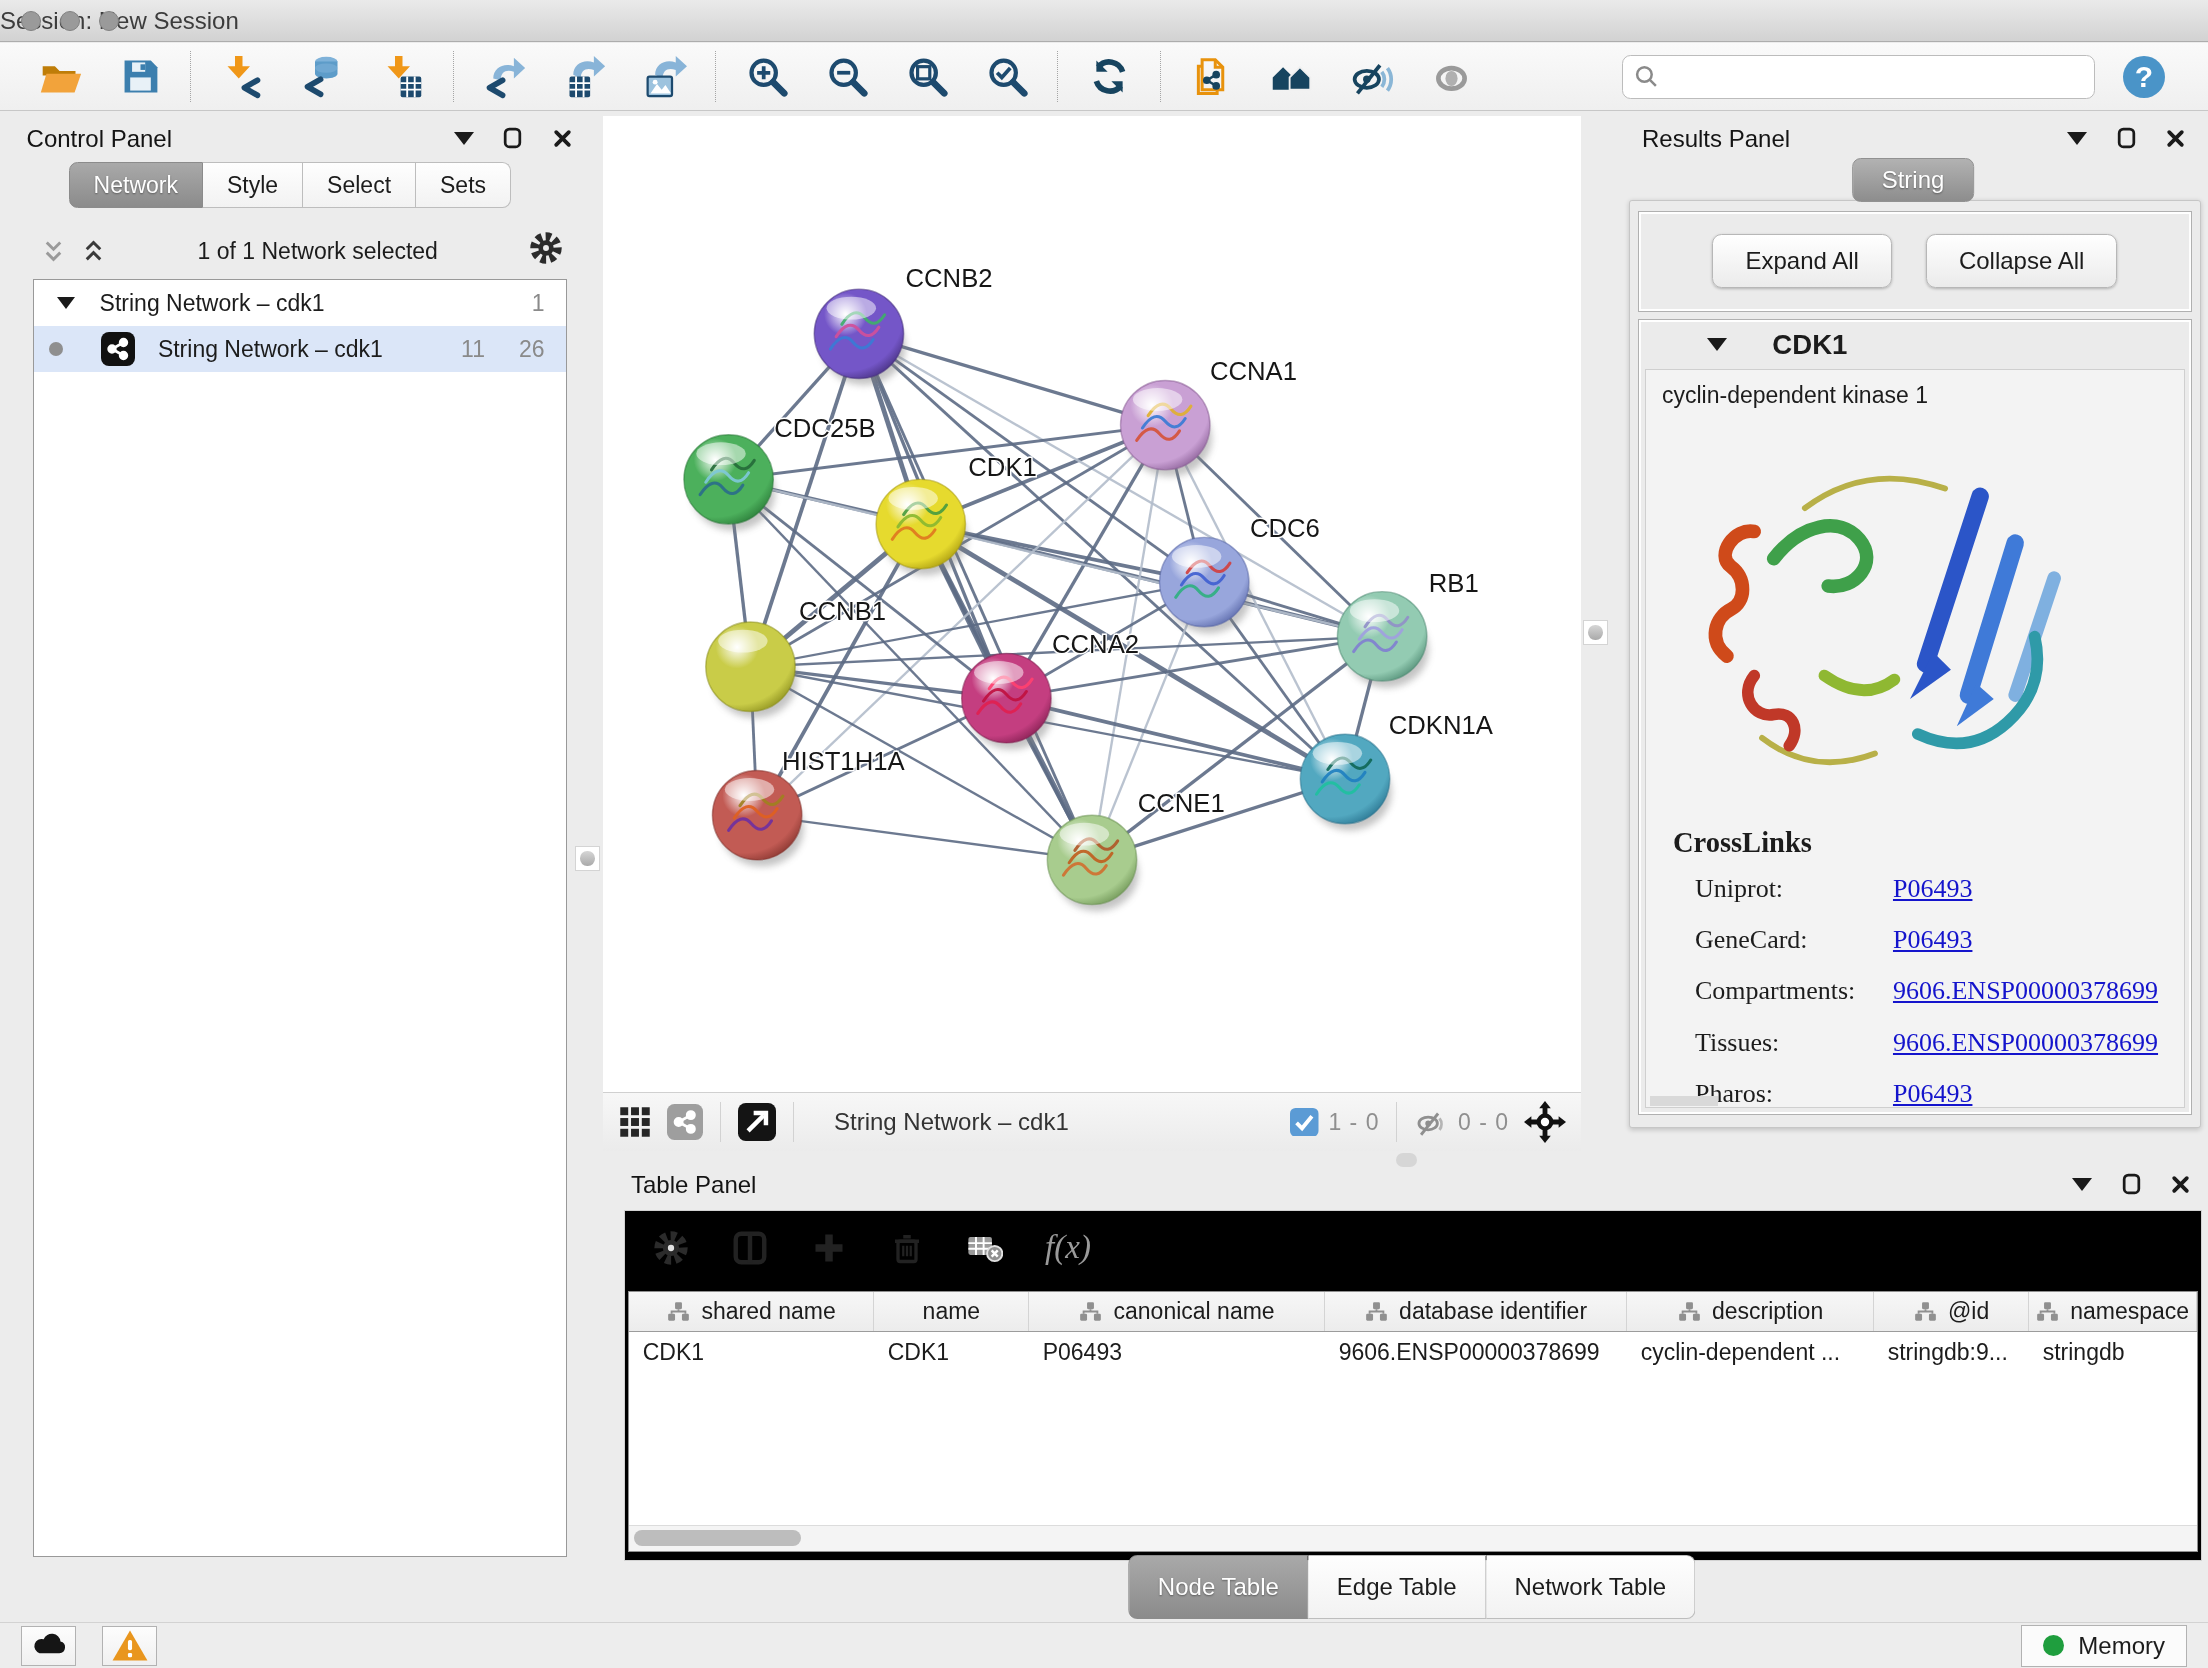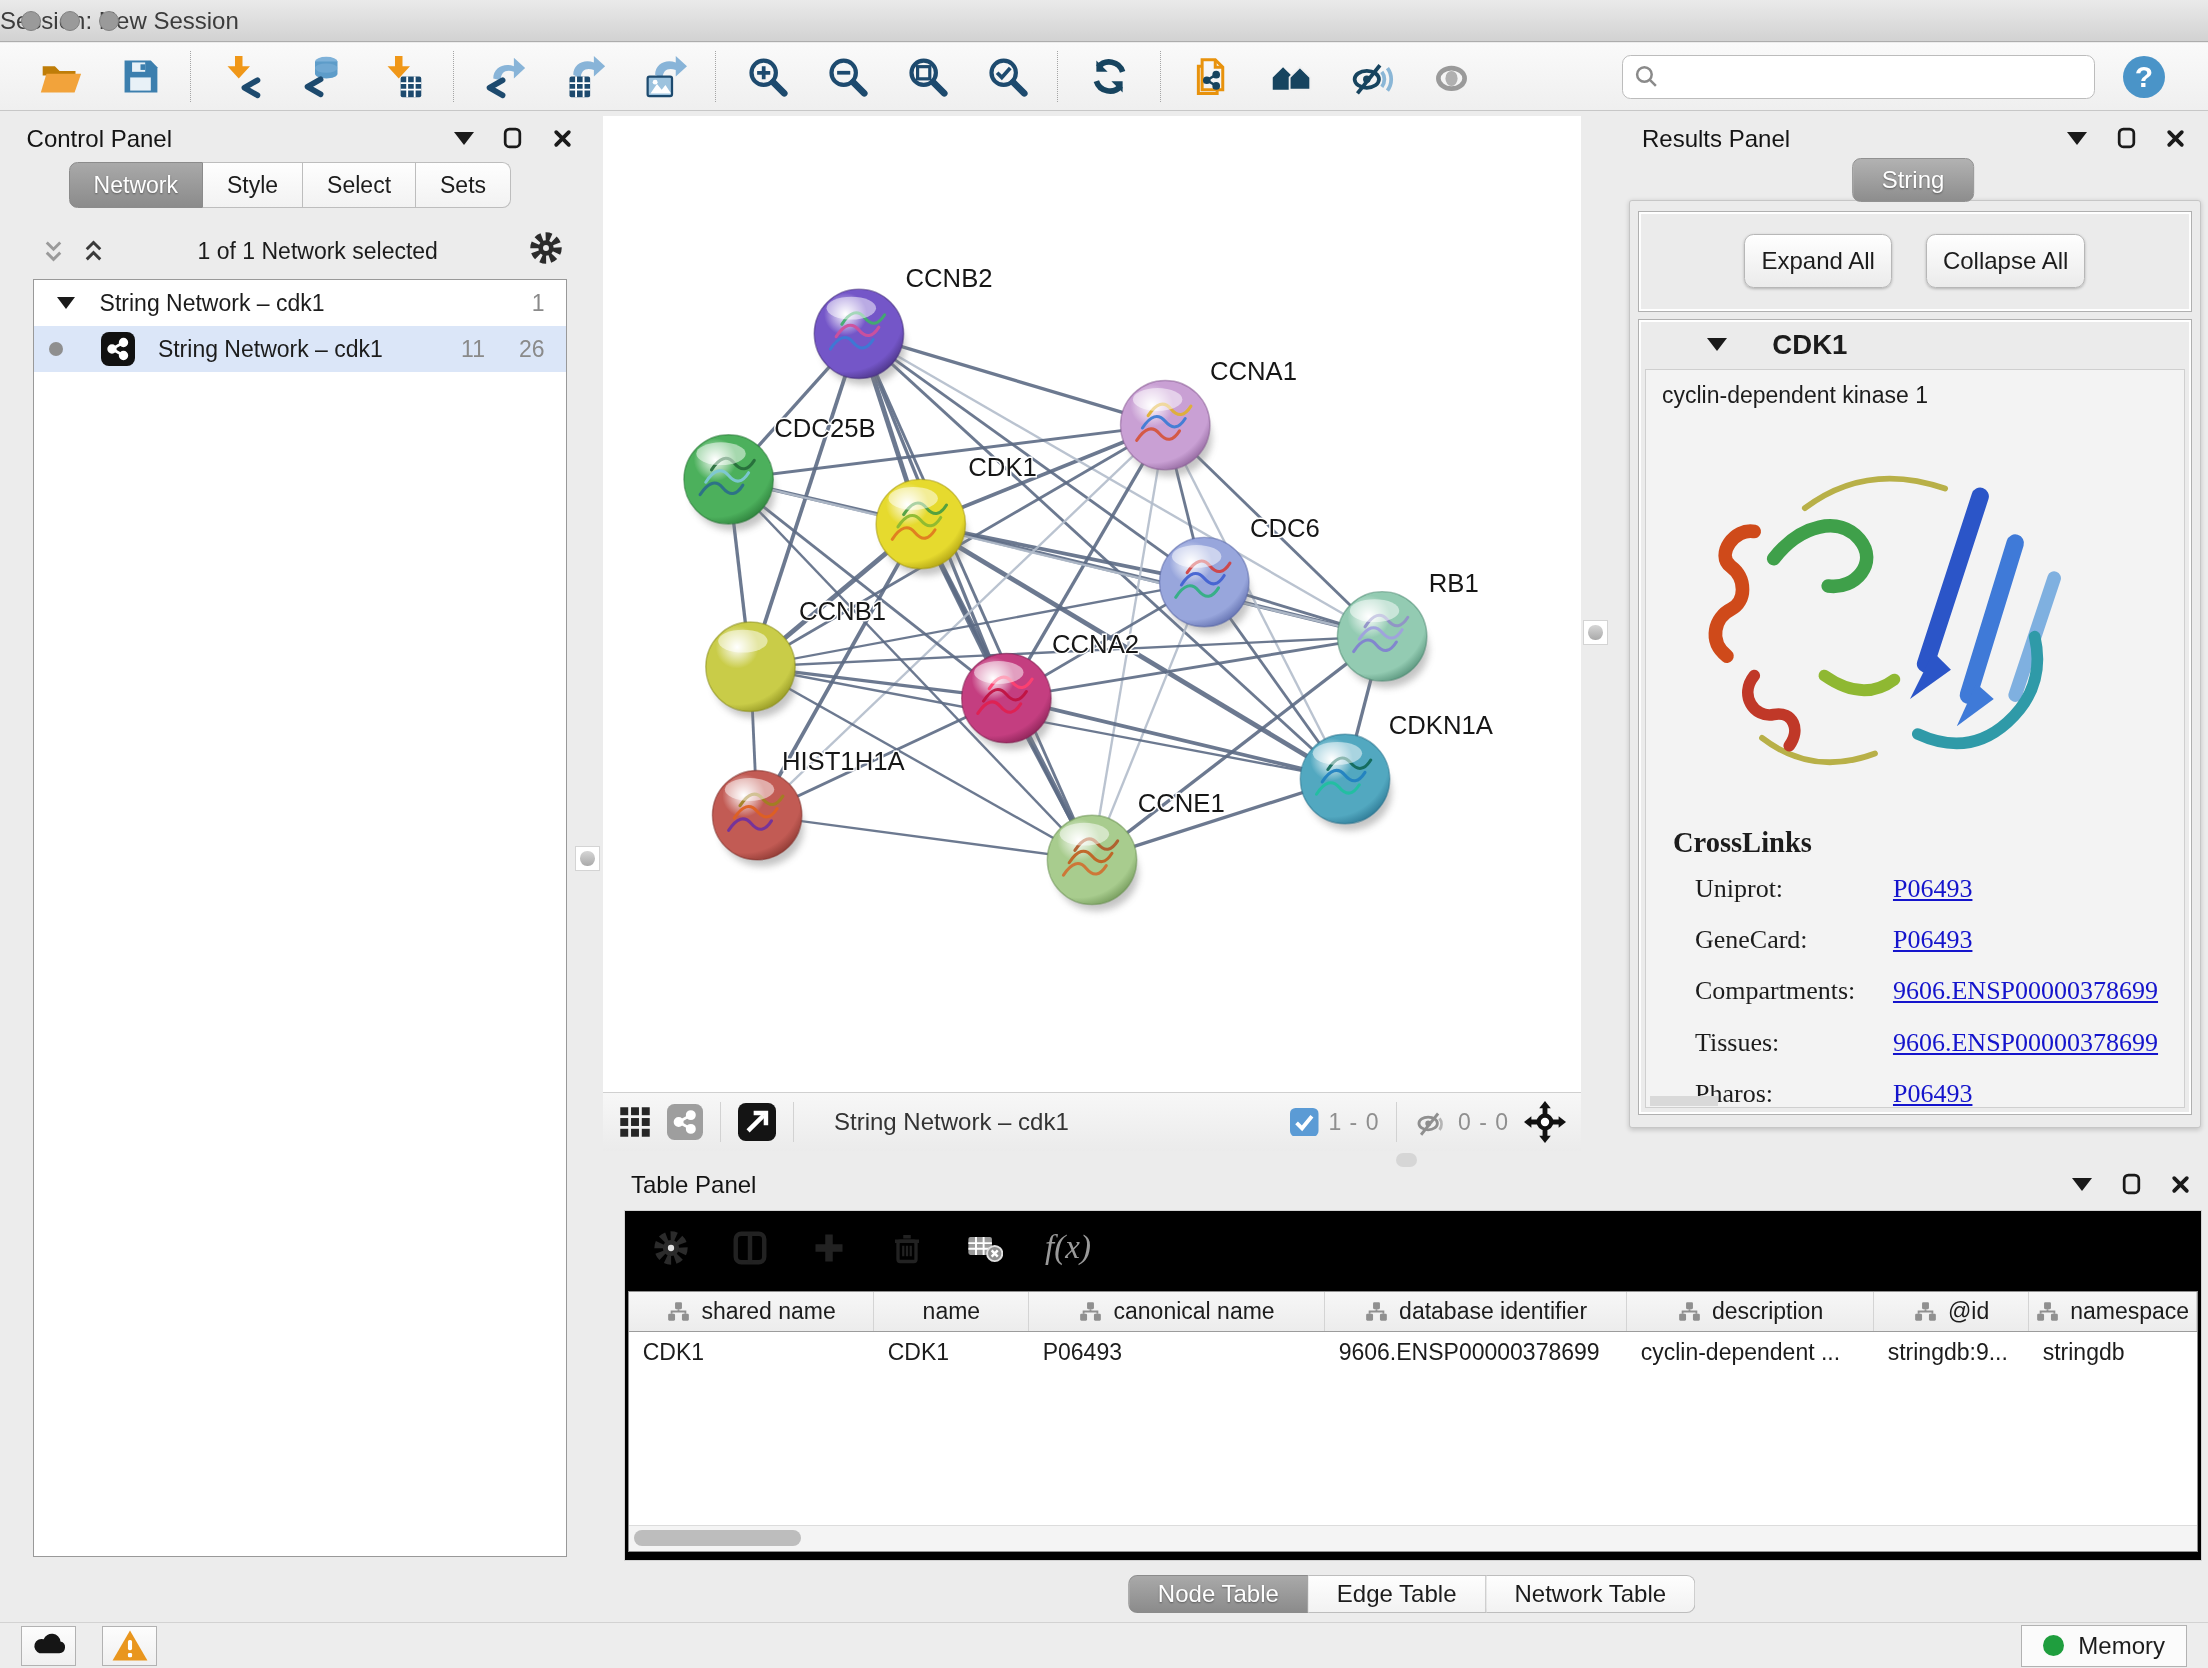--- a/index.html
+++ b/index.html
@@ -59,21 +59,21 @@
   .split-box{position:absolute;width:25px;height:25px;background:#fff;border:1px solid #d4d4d4;display:flex;align-items:center;justify-content:center}
   .split-box i{width:14.3px;height:14.3px;border-radius:50%;background:linear-gradient(#d6d6d6,#a9a9a9);display:block}
   .split-oval{position:absolute;left:1396px;top:1153px;width:21px;height:14.3px;border-radius:7.6px;background:#d6d6d6}
 
   
   .results-panel{position:absolute;left:1623px;top:116px;width:580px;height:1012px}
   .rtab{position:absolute;top:42px;left:50%;transform:translateX(-50%);height:44px;padding:0 28.5px;display:flex;align-items:center;background:linear-gradient(#b2b2b2,#8d8d8d);color:#fff;font-size:24px;border-radius:8.6px;border:1px solid #919191;text-shadow:0 1px 1.9px rgba(0,0,0,.4);z-index:2}
   .rbody{position:absolute;left:5.7px;right:1.9px;top:84px;bottom:0;background:#ebebeb;border:1px solid #c6c6c6;border-radius:2.9px;box-shadow:0 1.9px 5.7px rgba(0,0,0,.18)}
   .rbox{border:1px solid #b0b0b0;box-shadow:inset 0 0 0 1.9px #fff;background:#ebebeb}
   .rbox1{position:absolute;left:8.6px;right:8.6px;top:9.5px;height:101px;display:flex;align-items:center;justify-content:center;gap:34px}
-  .rbtn{height:54px;padding:0 16px;display:flex;align-items:center;background:linear-gradient(#ffffff,#ebebeb);border:1px solid #b7b7b7;border-radius:9.5px;font-size:24px;box-shadow:0 1px 2.9px rgba(0,0,0,.25)}
+  .rbtn{height:54px;padding:0 32px;display:flex;align-items:center;background:linear-gradient(#ffffff,#ebebeb);border:1px solid #b7b7b7;border-radius:9.5px;font-size:24px;box-shadow:0 1px 2.9px rgba(0,0,0,.25)}
   .rbox2{position:absolute;left:8.6px;right:8.6px;top:118px;bottom:12.4px}
   .chead{position:absolute;left:0;right:0;top:0;height:49px}
   .chead .tri-down{position:absolute;left:68px;top:18px}
   .cname{position:absolute;left:133px;top:8.6px;font-weight:bold;font-size:27.6px}
   .cbody{position:absolute;left:5.7px;right:5.7px;top:49px;bottom:5.7px;background:#f3f3f3;border:1px solid #cfcfcf;overflow:hidden}
   .cdesc{position:absolute;left:16px;top:12.4px;font-size:23px}
   .protein{position:absolute;left:42px;top:63px;width:409px;height:380px}
   .xl-title{position:absolute;left:27px;top:457px;font-family:"Liberation Serif",serif;font-weight:bold;font-size:28.5px}
   .xlrow{position:absolute;left:49px;right:7.6px;height:51px;display:flex;align-items:center;font-family:"Liberation Serif",serif;font-size:26px}
   .xlrow .xlabel{width:198px;flex:0 0 auto}
@@ -86,21 +86,21 @@
   .tp-tools{position:absolute;left:28.5px;top:11.4px;height:51px;display:flex;align-items:center;gap:42px}
   .fx{font-family:"Liberation Serif",serif;font-style:italic;font-size:33px;color:#9a9a9a}
   .dtable{position:absolute;left:3.8px;right:3.8px;top:80px;bottom:7.6px;background:#fff;border:1.9px solid #8f8f8f}
   .trow{display:grid;grid-template-columns:245px 155px 296px 302px 247px 155px minmax(0,1fr)}
   .thead{height:40px;background:linear-gradient(#f7f7f7,#ececec);border-bottom:1.9px solid #9c9c9c}
   .th{display:flex;align-items:center;justify-content:center;gap:11.4px;border-right:1px solid #d4d4d4;font-size:23px;white-space:nowrap;overflow:hidden}
   .tdrow{height:40px}
   .td{display:flex;align-items:center;padding-left:13.3px;font-size:23px;white-space:nowrap;overflow:hidden}
   .hscroll{position:absolute;left:0;right:0;bottom:0;height:26px;background:#f4f4f4;border-top:1px solid #dcdcdc}
   .hthumb{position:absolute;left:4.8px;top:3.8px;width:167px;height:16px;border-radius:8.6px;background:#bdbdbd}
-  .ttabs{position:absolute;left:50%;bottom:7px;transform:translateX(-50%);display:flex;height:38px}
+  .ttabs{position:absolute;left:50%;bottom:1px;transform:translateX(-50%);display:flex;height:64px}
   .ttabs .seg-tab{font-size:24px;padding:0 28.5px}
 
   
   .statusbar{position:absolute;left:0;right:0;bottom:0;height:46px;background:#ededed;border-top:1px solid #d2d2d2}
   .sbtn{position:absolute;top:2.9px;height:40px;width:55px;display:flex;align-items:center;justify-content:center;background:linear-gradient(#fdfdfd,#f0f0f0);border:1.9px solid #b2b2b2}
   .membtn{position:absolute;right:21px;top:1.9px;height:42px;padding:0 21px;display:flex;align-items:center;gap:14.3px;background:#fbfbfb;border:1.9px solid #b2b2b2;font-size:24px}
   .memdot{width:21px;height:21px;border-radius:50%;background:#1f9e3e}
 </style>
 </head>
 <body>

